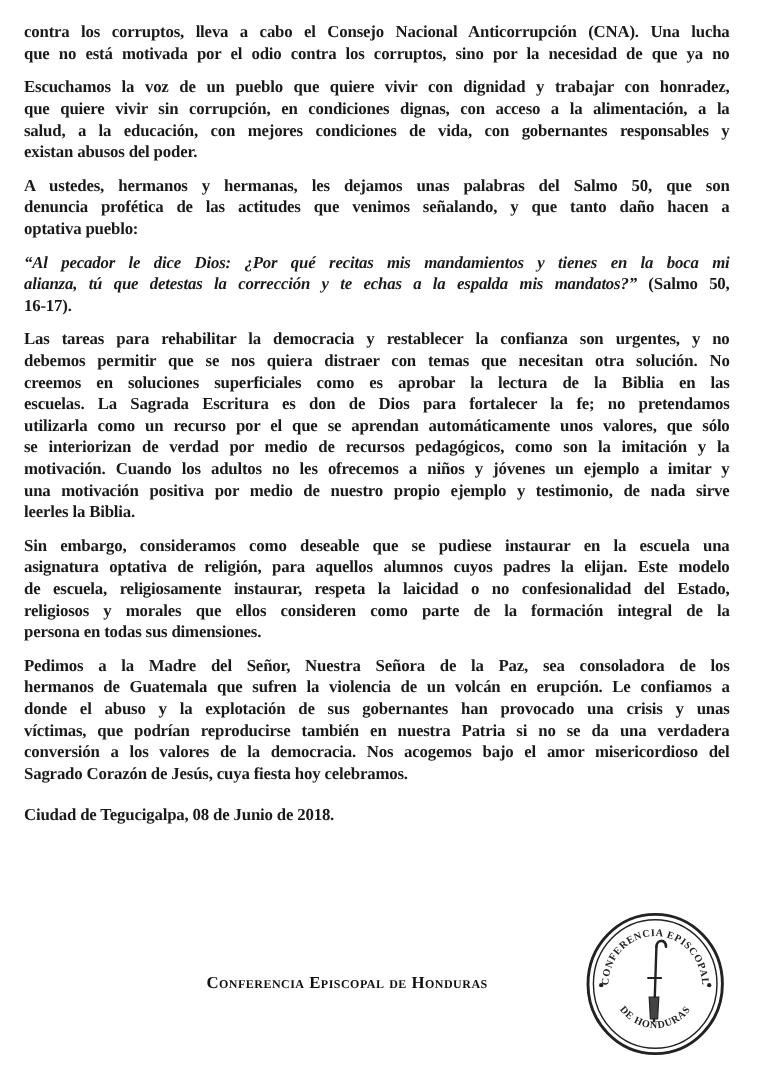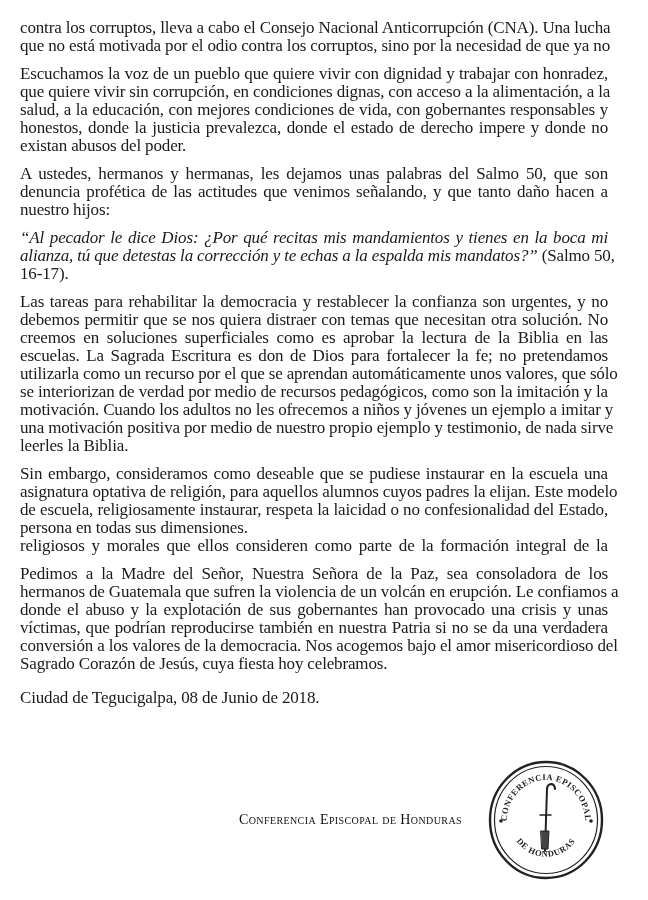--- a/index.html
+++ b/index.html
@@ -5,60 +5,60 @@
     html, body { margin: 0; padding: 0; background: #ffffff; }
     body {
       width: 648px; height: 900px; position: relative; overflow: hidden;
       font-family: "Liberation Serif", "DejaVu Serif", serif;
       color: #1a1a1a;
     }
     .page { position: absolute; left: 20px; top: 19px; width: 588px; }
     .para { margin: 0 0 10px 0; }
     .line {
       display: block; height: 18px; line-height: 18px;
-      font-size: 17px; white-space: nowrap;
+      font-size: 14px; white-space: nowrap;
       text-align: justify; text-align-last: justify;
       letter-spacing: -0.15px;
+      font-weight: bold;
     }
     .line.last { text-align-last: left; }
     .quote .line.it { font-style: italic; }
     .quote .inline-ref { font-style: normal; }
     .date { margin-top: 16px; }
     .signature {
       position: absolute; left: 172px; top: 812px; width: 290px;
-      font-size: 14px; font-weight: normal; font-variant: small-caps;
-      letter-spacing: 0.4px; text-align: right; white-space: nowrap;
+      font-size: 14px; font-weight: bold; font-variant: small-caps;
+      letter-spacing: 0.4px; text-align: left; white-space: nowrap;
       color: #111;
     }
     .seal {
       position: absolute; left: 487px; top: 759px; width: 118px; height: 122px;
     }
   </style>
 </head>
 <body>
 
 <div class="page">
 
   <div class="para">
     <span class="line">contra los corruptos, lleva a cabo el Consejo Nacional Anticorrupción (CNA). Una lucha</span>
     <span class="line">que no está motivada por el odio contra los corruptos, sino por la necesidad de que ya no</span>
   </div>
 
   <div class="para">
     <span class="line">Escuchamos la voz de un pueblo que quiere vivir con dignidad y trabajar con honradez,</span>
     <span class="line">que quiere vivir sin corrupción, en condiciones dignas, con acceso a la alimentación, a la</span>
     <span class="line">salud, a la educación, con mejores condiciones de vida, con gobernantes responsables y</span>
-    <span class="line">honestos, donde la justicia prevalezca, donde el estado de derecho impere y donde no</span>
     <span class="line last">existan abusos del poder.</span>
   </div>
 
   <div class="para">
     <span class="line">A ustedes, hermanos y hermanas, les dejamos unas palabras del Salmo 50, que son</span>
     <span class="line">denuncia profética de las actitudes que venimos señalando, y que tanto daño hacen a</span>
-    <span class="line last">nuestro hijos:</span>
+    <span class="line last">optativa pueblo:</span>
   </div>
 
   <div class="para quote">
     <span class="line it">“Al pecador le dice Dios: ¿Por qué recitas mis mandamientos y tienes en la boca mi</span>
     <span class="line it"><span>alianza, tú que detestas la corrección y te echas a la espalda mis mandatos?”</span><span class="inline-ref"> (Salmo 50,</span></span>
     <span class="line last">16-17).</span>
   </div>
 
   <div class="para">
     <span class="line">Las tareas para rehabilitar la democracia y restablecer la confianza son urgentes, y no</span>
@@ -69,22 +69,22 @@
     <span class="line">se interiorizan de verdad por medio de recursos pedagógicos, como son la imitación y la</span>
     <span class="line">motivación. Cuando los adultos no les ofrecemos a niños y jóvenes un ejemplo a imitar y</span>
     <span class="line">una motivación positiva por medio de nuestro propio ejemplo y testimonio, de nada sirve</span>
     <span class="line last">leerles la Biblia.</span>
   </div>
 
   <div class="para">
     <span class="line">Sin embargo, consideramos como deseable que se pudiese instaurar en la escuela una</span>
     <span class="line">asignatura optativa de religión, para aquellos alumnos cuyos padres la elijan. Este modelo</span>
     <span class="line">de escuela, religiosamente instaurar, respeta la laicidad o no confesionalidad del Estado,</span>
+    <span class="line">religiosos y morales que ellos consideren como parte de la formación integral de la</span>
     <span class="line last">persona en todas sus dimensiones.</span>
-    <span class="line">religiosos y morales que ellos consideren como parte de la formación integral de la</span>
   </div>
 
   <div class="para">
     <span class="line">Pedimos a la Madre del Señor, Nuestra Señora de la Paz, sea consoladora de los</span>
     <span class="line">hermanos de Guatemala que sufren la violencia de un volcán en erupción. Le confiamos a</span>
     <span class="line">donde el abuso y la explotación de sus gobernantes han provocado una crisis y unas</span>
     <span class="line">víctimas, que podrían reproducirse también en nuestra Patria si no se da una verdadera</span>
     <span class="line">conversión a los valores de la democracia. Nos acogemos bajo el amor misericordioso del</span>
     <span class="line last">Sagrado Corazón de Jesús, cuya fiesta hoy celebramos.</span>
   </div>

